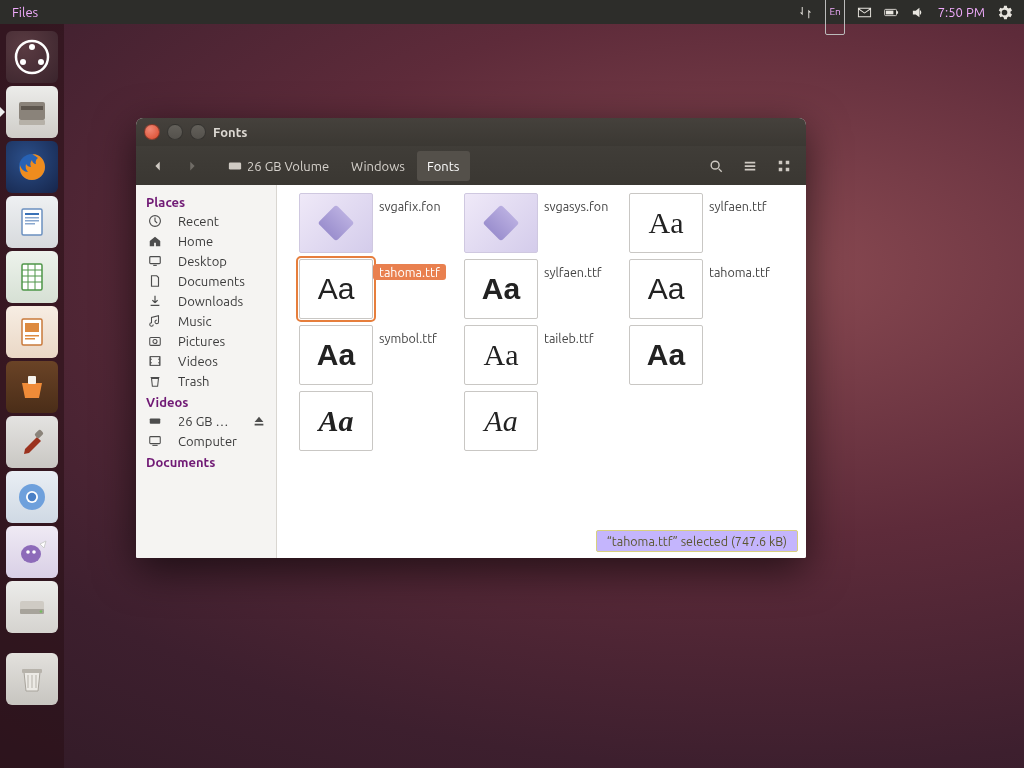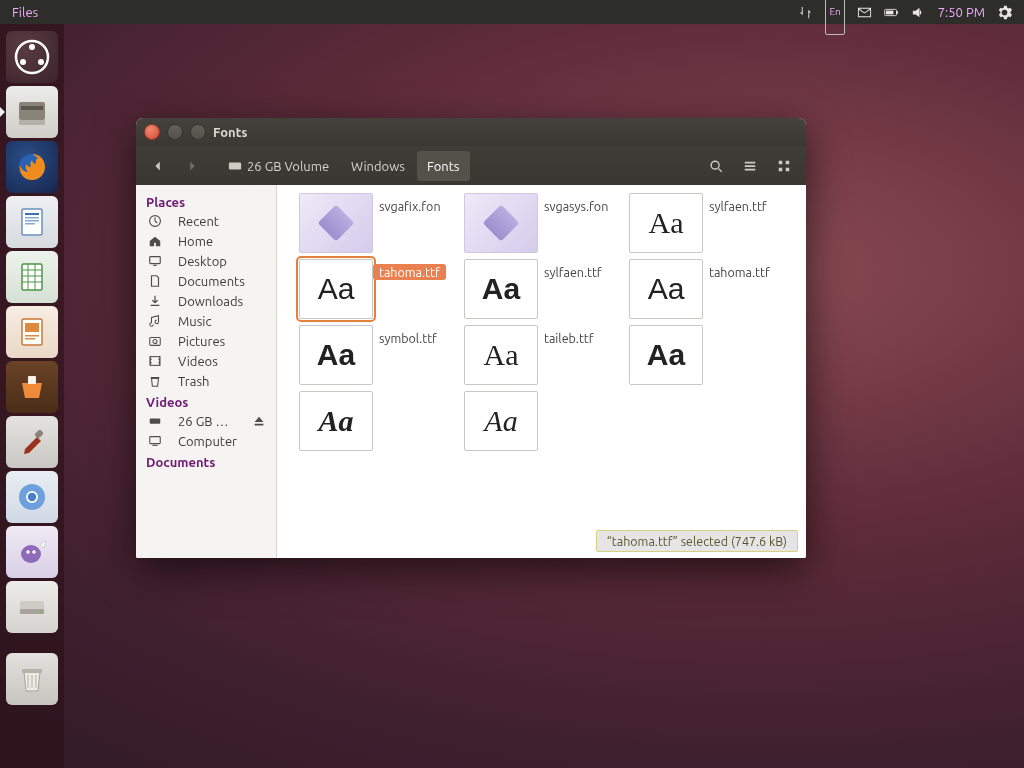--- a/index.html
+++ b/index.html
@@ -43,21 +43,21 @@
 .thumb.sans{font-family:Arial,sans-serif}
 .thumb.ital{font-style:italic}
 .thumb.bital{font-weight:800;font-style:italic}
 .thumb.sym{font-size:0}
 .thumb.sym::before,.thumb.sym::after{content:"";width:20px;height:34px;border:1px solid #888;margin:0 2px}
 .thumb.fon{background:linear-gradient(135deg,#efe9f8,#d4cceb);border:1px solid #cfc8e0}
 .thumb.fon::before{content:"";width:26px;height:26px;transform:rotate(45deg);background:linear-gradient(#b9aee0,#9b8fce);border-radius:3px}
 .fi.sel .thumb{outline:2px solid #e67e3c;outline-offset:1px}
 .fname{margin-top:5px;font-size:12.5px;color:#444;padding:1px 6px;border-radius:3px;max-width:130px;text-align:center;overflow:hidden;text-overflow:ellipsis;white-space:nowrap}
 .fi.sel .fname{background:#e9804f;color:#fff}
-.statusbar{position:absolute;right:8px;bottom:6px;background:#e5e5e5;border:1px solid #d8d080;color:#5a5630;padding:3px 10px;font-size:12.5px;border-radius:2px}
+.statusbar{position:absolute;right:8px;bottom:6px;background:#c4b5fd;border:1px solid #d8d080;color:#5a5630;padding:3px 10px;font-size:12.5px;border-radius:2px}
 </style>
 </head>
 <body>
 <div class="desktop"></div>
 
 <div class="toppanel">
   <div class="pi">Files</div>
   <div class="spacer"></div>
   <div class="pi">
       <svg viewBox="0 0 16 16">

